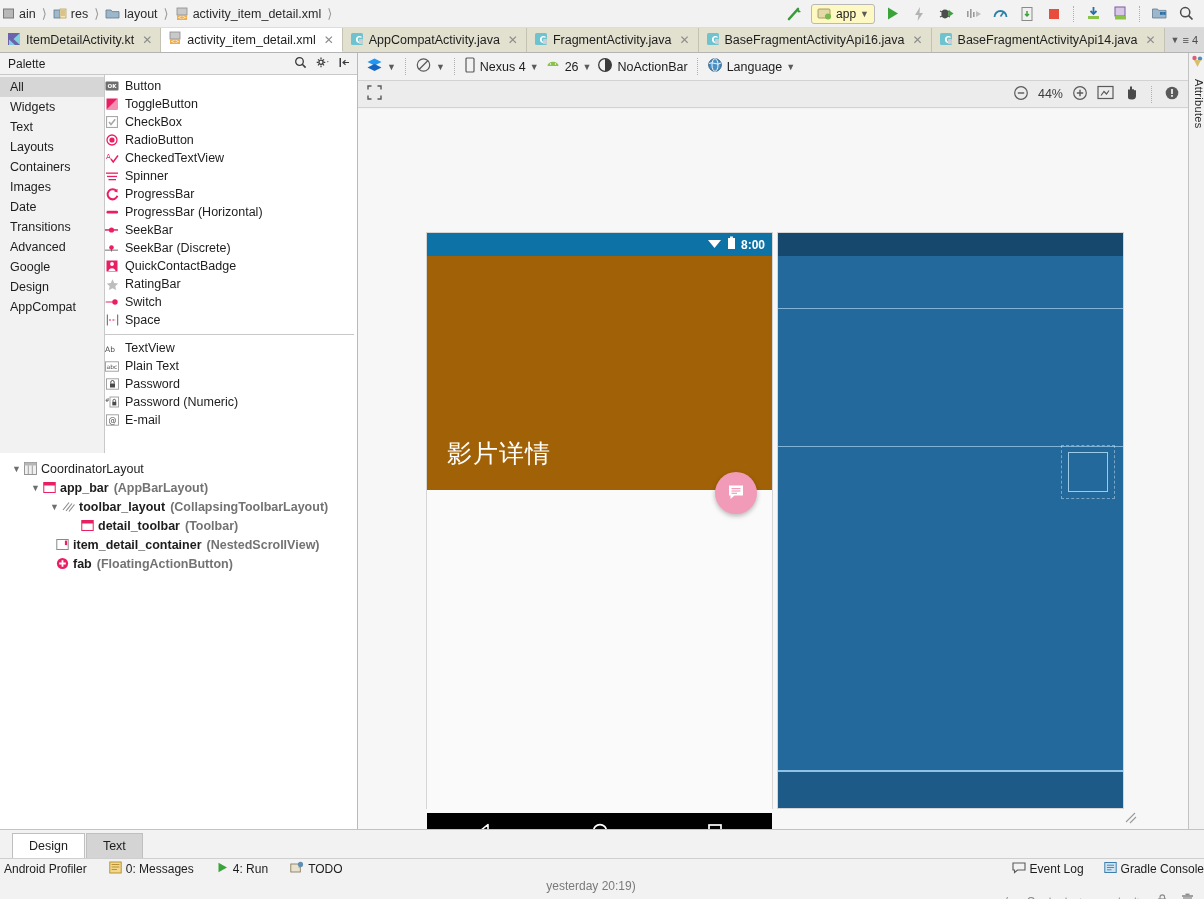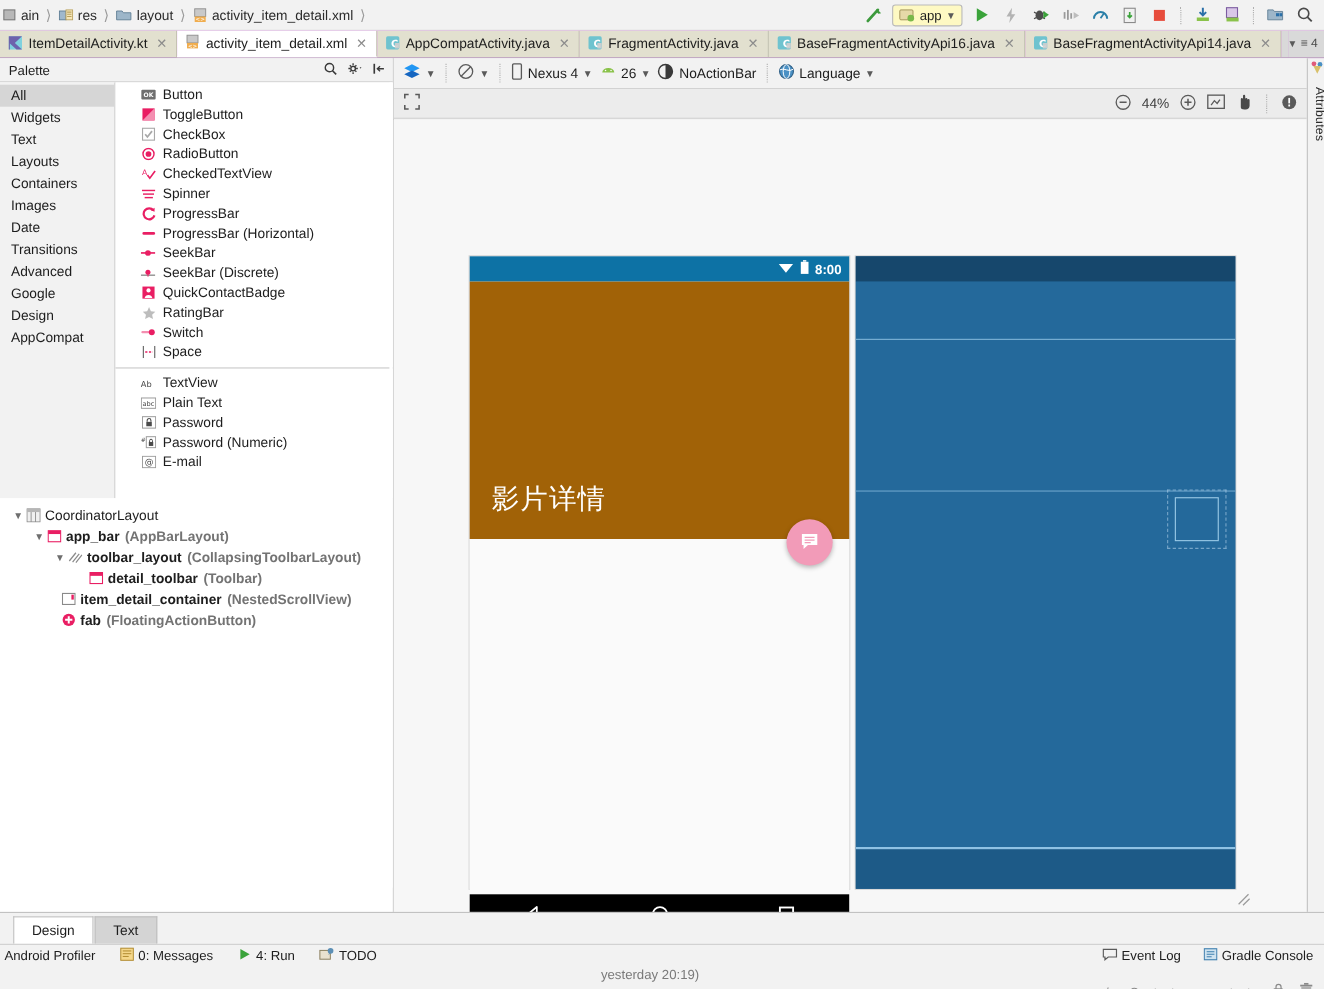--- a/index.html
+++ b/index.html
@@ -67,21 +67,21 @@
     padding: 0 6px 0 8px; font-size: 12px; color: #1d1d1d;
   }
   .panel-head .title { flex: 1; }
   .panel-head .acts { display: flex; align-items: center; gap: 8px; }
 
   .palette-body { position: absolute; top: 22px; left: 0; right: 0; height: 378px; display: flex; background:#fff; }
   .pal-cats { width: 105px; background: #f2f2f2; border-right: 1px solid #c8c8c8; padding-top: 2px; }
   .pal-cat { height: 20px; line-height: 20px; padding-left: 10px; font-size: 12.5px; color: #1d1d1d; }
   .pal-cat.sel { background: #d6d6d6; }
   .pal-items { flex: 1; background: #ffffff; padding-top: 2px; position: relative; }
-  .pal-item { height: 18px; display: flex; align-items: center; gap: 6px; padding-left: 23px; font-size: 12.5px; color: #1d1d1d; }
+  .pal-item { height: 18px; display: flex; align-items: center; gap: 6px; padding-left: 0; font-size: 12.5px; color: #1d1d1d; }
   .pal-item .pico { width: 14px; height: 14px; display: inline-flex; align-items: center; justify-content: center; flex: 0 0 14px; }
   .pal-group-sep { height: 1px; background: #c8c8c8; margin: 5px 0 4px 0; }
   .pal-scroll { position: absolute; right: 0; top: 0; width: 3px; height: 100%; background: #ffffff; }
 
   
   .tree-panel { position: absolute; top: 400px; left: 0; right: 0; bottom: 0; background: #fff; }
   .tree-body { padding: 6px 0 0 0; background: #fff; height: calc(100% - 22px); }
   .tnode { height: 19px; display: flex; align-items: center; font-size: 12.5px; white-space: nowrap; }
   .tarrow { width: 13px; display: inline-flex; justify-content: center; color: #6e6e6e; font-size: 9px; }
   .tico { width: 15px; display: inline-flex; justify-content: center; align-items: center; margin-right: 3px; }
@@ -154,21 +154,21 @@
   .btab.active { background: #ffffff; }
 
   
   .statusrow {
     position: absolute; left: 0; width: 1204px; height: 20px;
     display: flex; align-items: center; background: #f2f2f2; font-size: 12px; color: #1d1d1d;
   }
   .sr1 { top: 858px; border-top: 1px solid #cfcfcf; }
   .sr2 { top: 879px; color: #7a7a7a; flex-direction: column; }
   .sitem { display: flex; align-items: center; gap: 4px; margin-right: 22px; white-space: nowrap; }
-  .right-items { margin-left: auto; display: flex; align-items: center; gap: 20px; padding-right: 10px; }
+  .right-items { margin-left: auto; display: flex; align-items: center; gap: 20px; }
   .ctx { margin-left: auto; display: flex; align-items: center; gap: 12px; padding-right: 10px; color: #8a8a8a; }
 </style>
 </head>
 <body>
 
 <div id="app">
 
   <div class="toolbar">
     <div class="crumbs">
       <span class="crumb">

